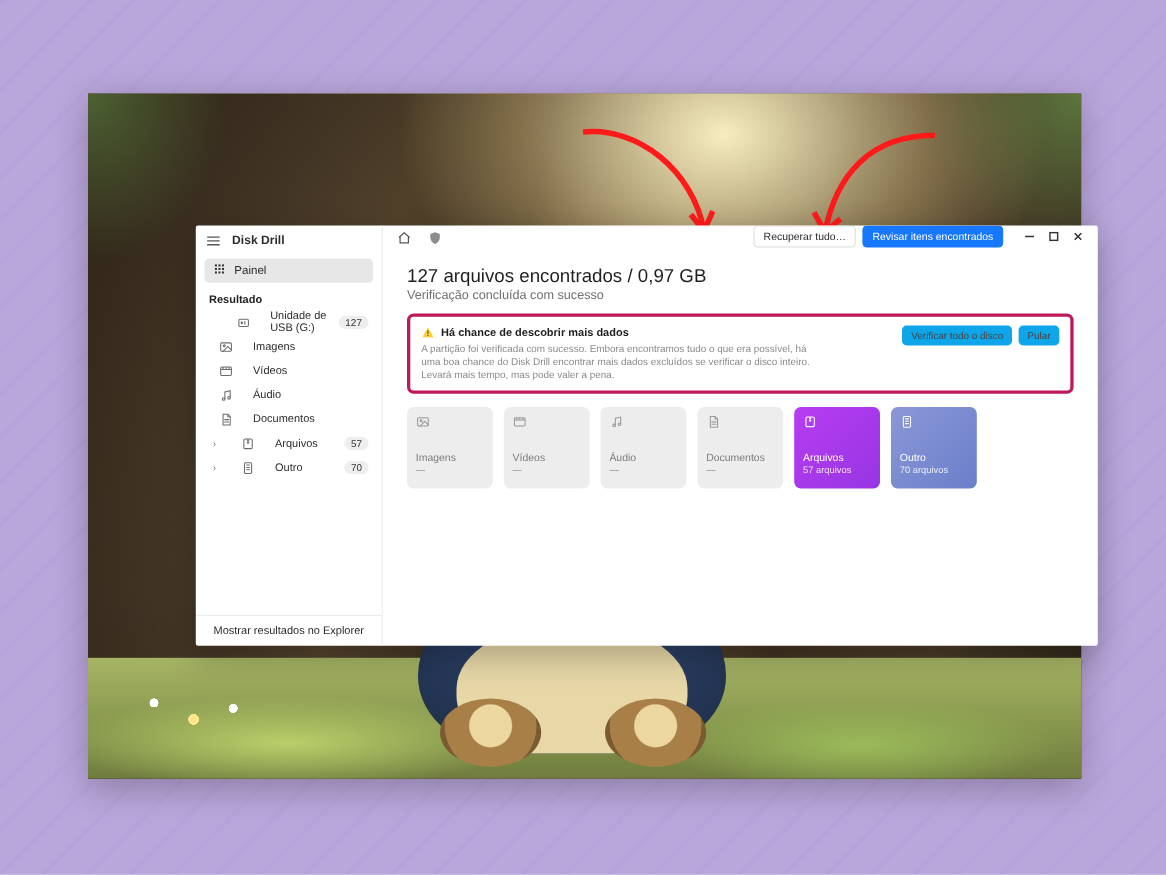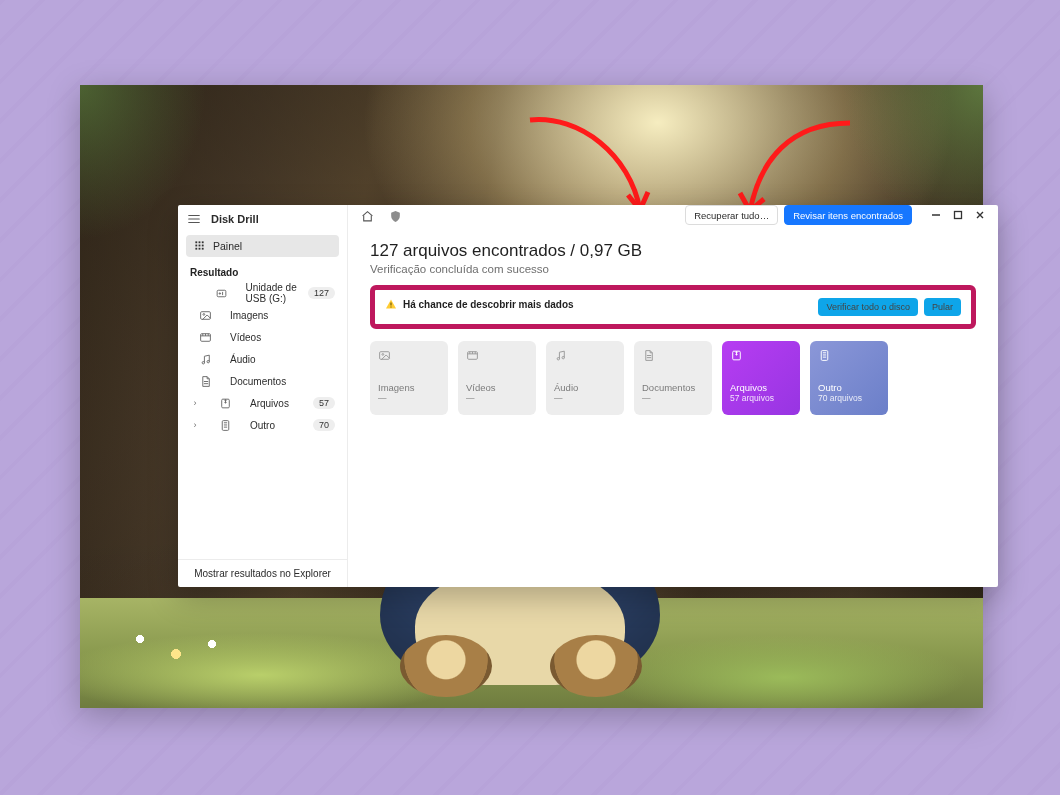--- a/index.html
+++ b/index.html
@@ -115,21 +115,21 @@
     color:#2b2b2b;
   }
   .btn.primary { background:#1677ff; border-color:#1677ff; color:#fff; }
   .win-btns { display:flex; gap:2px; margin-left:8px; }
   .win-btn { width:20px; height:20px; display:flex; align-items:center; justify-content:center; color:#333; cursor:pointer; }
   .content { padding: 2px 22px 14px 22px; overflow:auto; }
   .h1 { font-size: 17px; font-weight:400; color:#1f1f1f; }
   .h2 { font-size: 11.5px; color:#6f6f6f; margin-top:2px; }
 
   .info {
-    margin-top: 10px; border:5px solid #be185d; border-radius:6px;
+    margin-top: 10px; border:3px solid #be185d; border-radius:6px;
     padding: 8px 10px; display:flex; gap:10px; align-items:flex-start;
   }
   .info-text { flex:1; }
   .info-title { font-size: 10px; font-weight:700; color:#1f1f1f; display:flex; align-items:center; gap:6px; }
   .info-body { font-size: 9px; color:#8a8a8a; margin-top:3px; line-height:1.35; max-width: 360px; }
   .info-actions { display:flex; gap:6px; }
   .pill { height: 18px; padding: 0 8px; background:#0ea5e9; border-radius: 4px; font-size:9px; color:#444; display:flex; align-items:center; cursor:pointer; }
   .warn-icon { width:12px; height:12px; }
 
   .cards { display:flex; gap:10px; margin-top: 12px; }
@@ -346,20 +346,21 @@
             <div class="info-title">
               <span class="warn-icon">
                 <svg width="12" height="12" viewBox="0 0 24 24">
                     <path d="M12 3l10 18H2L12 3z" fill="#ffcc32"></path>
                     <rect x="11" y="9" width="2" height="6" fill="#5b4400"></rect>
                     <rect x="11" y="17" width="2" height="2" fill="#5b4400"></rect>
                   </svg>
               </span>
               <span>Há chance de descobrir mais dados</span>
             </div>
+            <div class="info-body">A partição foi verificada com sucesso. Embora encontramos tudo o que era possível, há uma boa chance do Disk Drill encontrar mais dados excluídos se verificar o disco inteiro. Levará mais tempo, mas pode valer a pena.</div>
           </div>
           <div class="info-actions">
             <span class="pill">
                 <span>Verificar todo o disco</span>
               </span>
             <span class="pill">
                 <span>Pular</span>
               </span>
           </div>
         </div>

